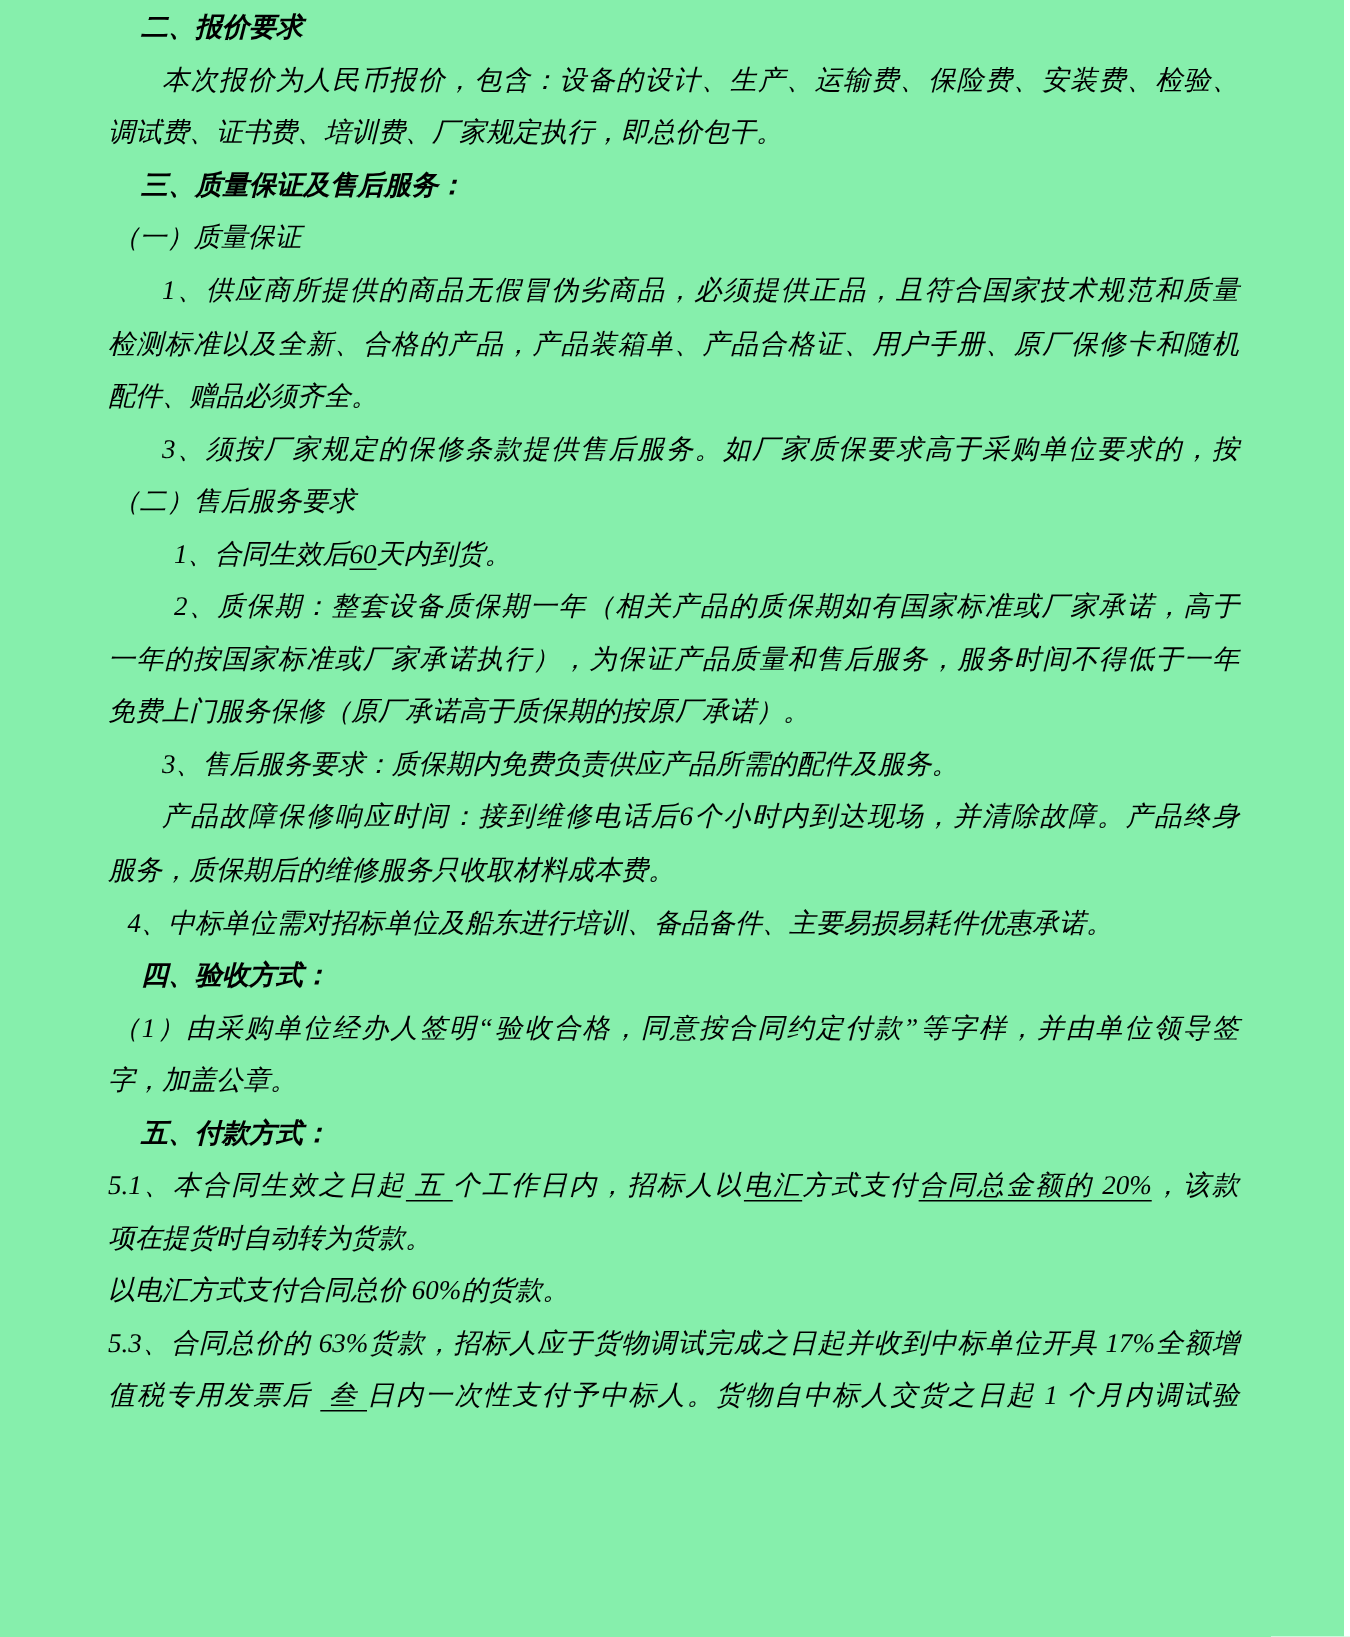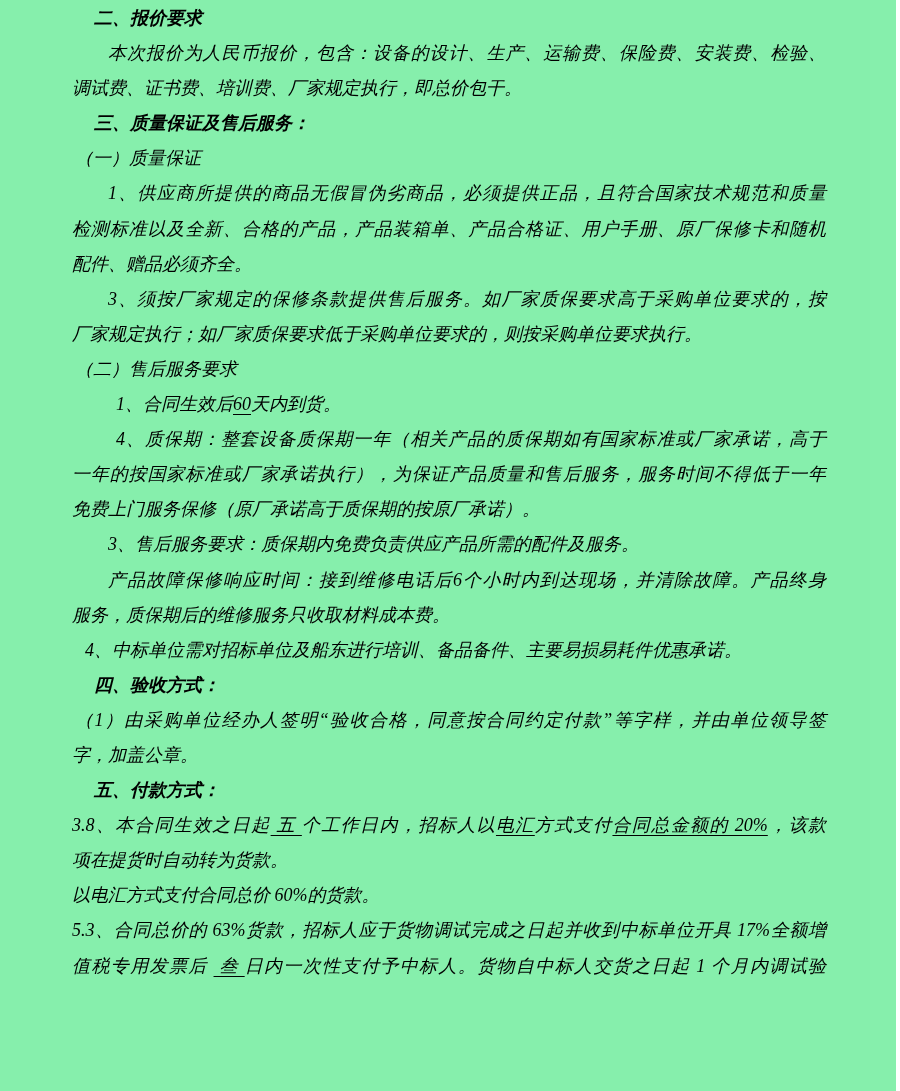--- a/index.html
+++ b/index.html
@@ -53,33 +53,32 @@
   <div class="doc-body" id="doc">
       <div class="line heading"><span>二、报价要求</span></div>
       <div class="line indent full"><span>本次报价为人民币报价，包含：设备的设计、生产、运输费、保险费、安装费、检验、</span></div>
       <div class="line flush"><span>调试费、证书费、培训费、厂家规定执行，即总价包干。</span></div>
       <div class="line heading"><span>三、质量保证及售后服务：</span></div>
       <div class="line sub"><span>（一）质量保证</span></div>
       <div class="line indent full"><span>1、供应商所提供的商品无假冒伪劣商品，必须提供正品，且符合国家技术规范和质量</span></div>
       <div class="line flush full"><span>检测标准以及全新、合格的产品，产品装箱单、产品合格证、用户手册、原厂保修卡和随机</span></div>
       <div class="line flush"><span>配件、赠品必须齐全。</span></div>
       <div class="line indent full"><span>3、须按厂家规定的保修条款提供售后服务。如厂家质保要求高于采购单位要求的，按</span></div>
-      <div class="line flush"><span>厂家规定执行；如厂家质保要求低于采购单位要求的，则按采购单位要求执行。</span></div>
       <div class="line sub"><span>（二）售后服务要求</span></div>
       <div class="line indent2"><span>1、合同生效后</span><span class="u">60</span><span>天内到货。</span></div>
-      <div class="line indent2 full"><span>4、质保期：整套设备质保期一年（相关产品的质保期如有国家标准或厂家承诺，高于</span></div>
+      <div class="line indent2 full"><span>2、质保期：整套设备质保期一年（相关产品的质保期如有国家标准或厂家承诺，高于</span></div>
       <div class="line flush full"><span>一年的按国家标准或厂家承诺执行），为保证产品质量和售后服务，服务时间不得低于一年</span></div>
       <div class="line flush"><span>免费上门服务保修（原厂承诺高于质保期的按原厂承诺）。</span></div>
       <div class="line indent"><span>3、售后服务要求：质保期内免费负责供应产品所需的配件及服务。</span></div>
       <div class="line indent full"><span>产品故障保修响应时间：接到维修电话后6个小时内到达现场，并清除故障。产品终身</span></div>
       <div class="line flush"><span>服务，质保期后的维修服务只收取材料成本费。</span></div>
       <div class="line item4"><span>4、中标单位需对招标单位及船东进行培训、备品备件、主要易损易耗件优惠承诺。</span></div>
       <div class="line heading"><span>四、验收方式：</span></div>
       <div class="line sub full"><span>（1）由采购单位经办人签明“验收合格，同意按合同约定付款”等字样，并由单位领导签</span></div>
       <div class="line flush"><span>字，加盖公章。</span></div>
       <div class="line heading"><span>五、付款方式：</span></div>
-      <div class="line flush full"><span>3.8、本合同生效之日起</span><span class="u">&nbsp;五&nbsp;</span><span>个工作日内，招标人以</span><span class="u">电汇</span><span>方式支付</span><span class="u">合同总金额的&nbsp;20%</span><span>，该款</span></div>
+      <div class="line flush full"><span>5.1、本合同生效之日起</span><span class="u">&nbsp;五&nbsp;</span><span>个工作日内，招标人以</span><span class="u">电汇</span><span>方式支付</span><span class="u">合同总金额的&nbsp;20%</span><span>，该款</span></div>
       <div class="line flush"><span>项在提货时自动转为货款。</span></div>
       <div class="line flush"><span>以电汇方式支付合同总价 60%的货款。</span></div>
       <div class="line flush full"><span>5.3、合同总价的 63%货款，招标人应于货物调试完成之日起并收到中标单位开具 17%全额增</span></div>
       <div class="line flush full"><span>值税专用发票后 </span><span class="u">&nbsp;叁&nbsp;</span><span>日内一次性支付予中标人。货物自中标人交货之日起 1 个月内调试验</span></div>
     </div>
 </div>
 
 </body></html>

